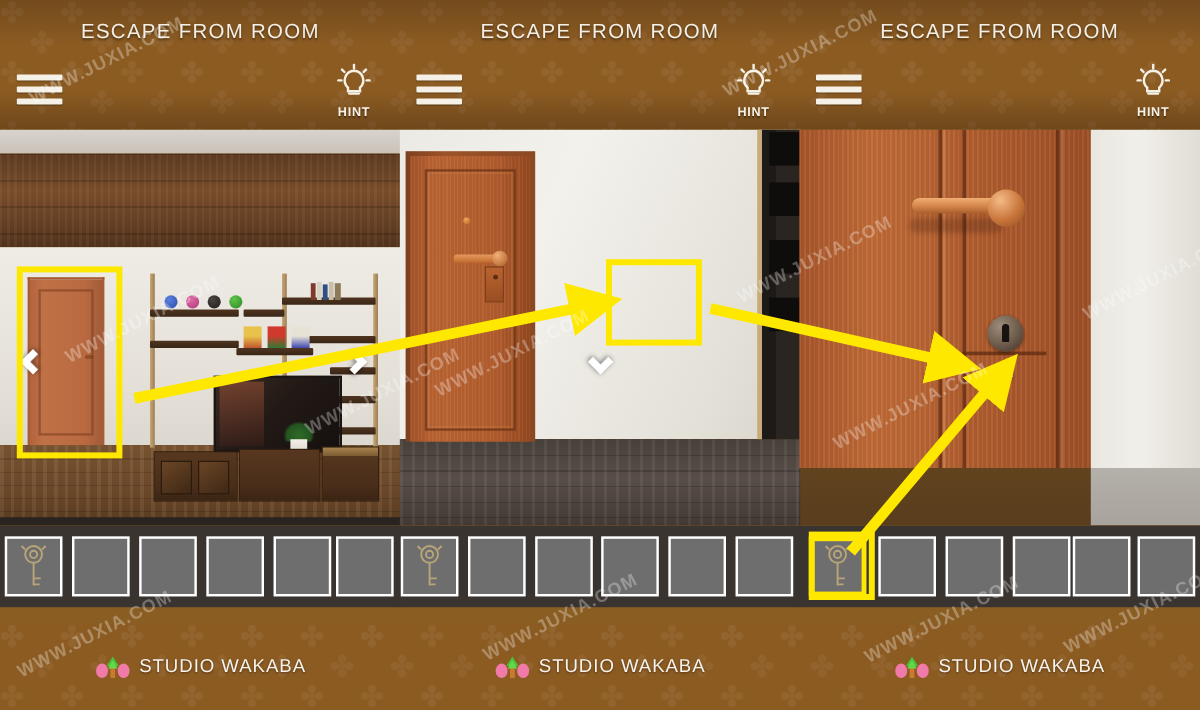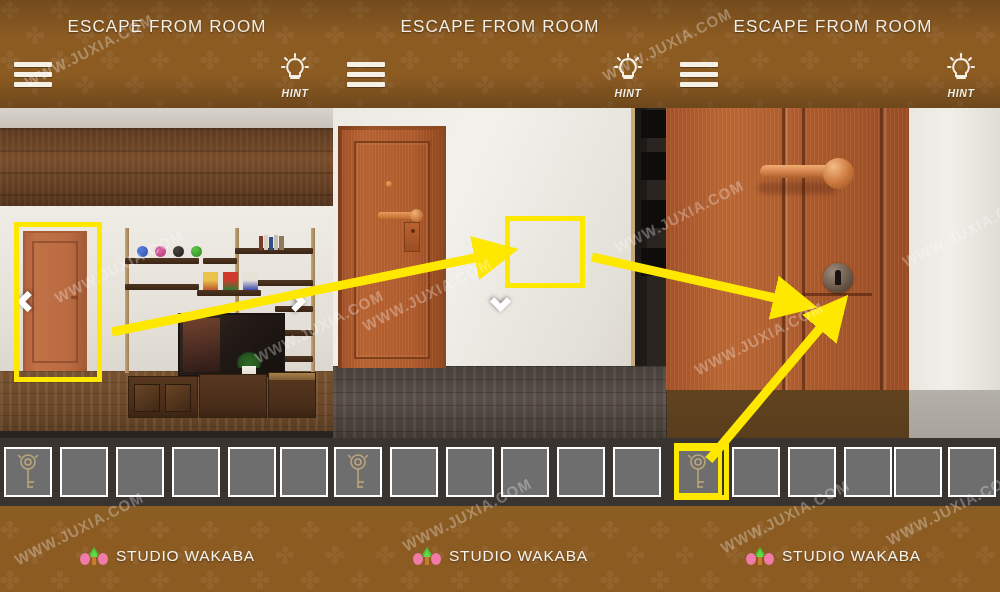--- a/index.html
+++ b/index.html
@@ -50,21 +50,21 @@
   .burger i {
     display:block; height:5px; background:#f6f1e6; border-radius:1px;
     margin-bottom:5px; box-shadow:0 1px 1px rgba(0,0,0,.35);
   }
   .hint {
     position:absolute; right:16px; top:53px; width:46px; height:48px;
     text-align:center; cursor:pointer;
   }
   .hint-label {
     color:#f6f1e6; font-size:10.5px; letter-spacing:.6px; font-weight:700;
-    margin-top:-2px; text-shadow:0 1px 1px rgba(0,0,0,.4);font-style:italic;
+    margin-top:-2px; text-shadow:0 1px 1px rgba(0,0,0,.4);
   }
 
   
   .scene { position:absolute; top:108px; width:334px; height:330px; overflow:hidden; }
   #scene1 { left:0; }
   #scene2 { left:333px; }
   #scene3 { left:666px; }
 
   
   .ceilbeam {

